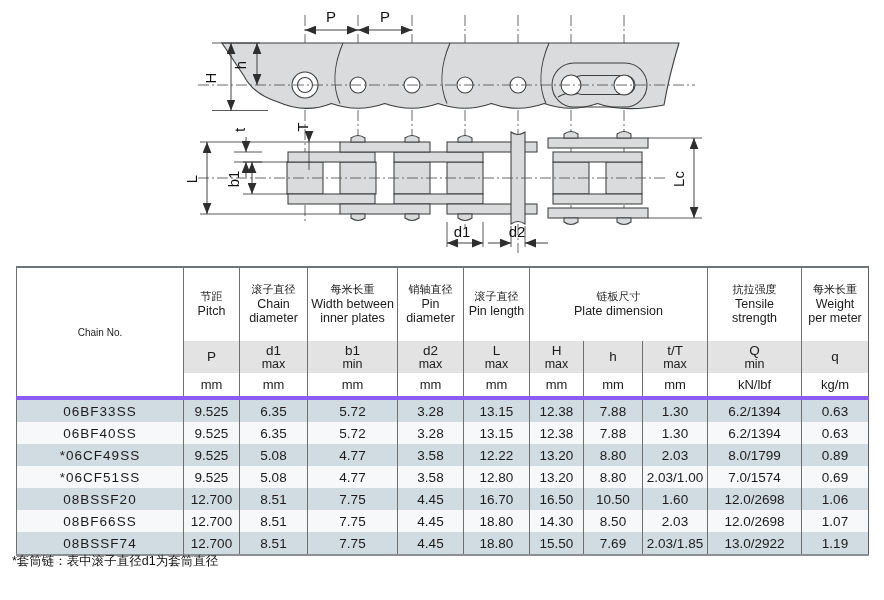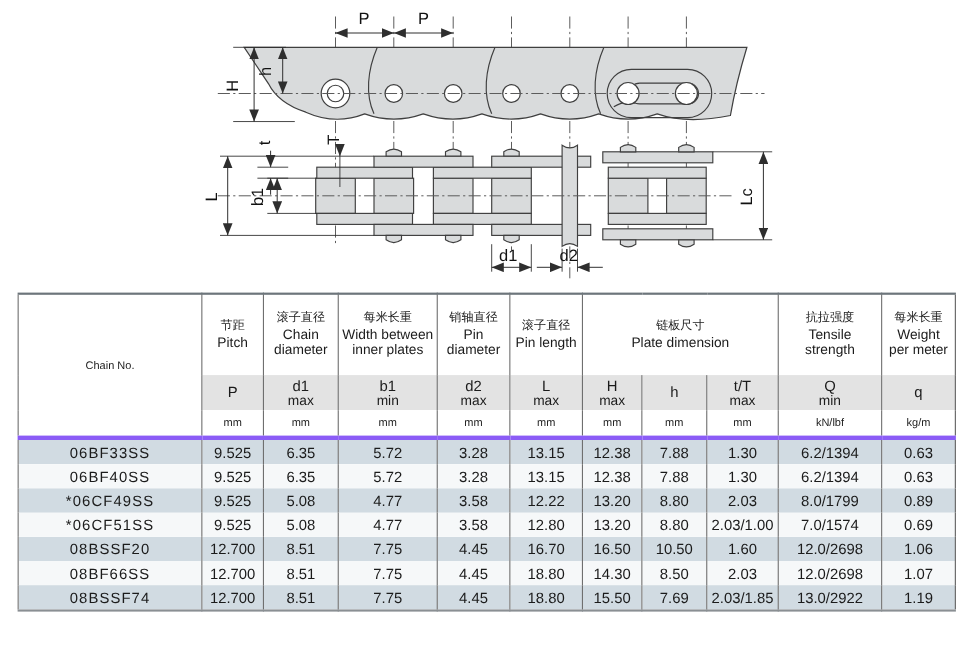--- a/index.html
+++ b/index.html
@@ -19,21 +19,21 @@
      border-left:1px solid #8a8f93;border-right:1px solid #5f5f5f;}
   .spec th,.spec td{border-left:1px solid #6f6f6f;padding:0 3px;text-align:center;
      vertical-align:middle;font-weight:400;overflow:hidden;}
   .spec tr.names{height:74px;}
   .spec .zh{display:block;font-size:11px;line-height:1.25;}
   .spec .en{display:block;font-size:12.5px;line-height:1.18;}
   .spec tr.syms th{height:32px;background:#e3e3e3;font-size:13.5px;}
   .spec tr.syms .sym{display:block;line-height:1.15;}
   .spec tr.syms .sub{display:block;font-size:12.5px;line-height:1.05;}
   .spec tr.syms .sub:empty{display:none;}
-  .spec tr.units th{height:23px;font-size:10px;}
+  .spec tr.units th{height:23px;font-size:13px;}
   .spec tbody td{height:22px;font-size:13.5px;}
   .spec tbody tr:nth-child(odd){background:#d1dbe2;}
   .spec tbody tr:nth-child(even){background:#f6f8f9;}
   .spec tbody tr:first-child td{border-top:4px solid #8b5cf6;}
   .spec tbody td:first-child{letter-spacing:1px;}
   .spec th.chainno{font-size:10px;}
   .footnotes{position:absolute;left:12px;top:552px;font-size:12.5px;line-height:1.5;color:#111;}
   .footnotes div{white-space:nowrap;}
 </style>
 </head>
@@ -366,15 +366,16 @@
           <td>15.50</td>
           <td>7.69</td>
           <td>2.03/1.85</td>
           <td>13.0/2922</td>
           <td>1.19</td>
         </tr>
       </tbody>
   </table>
 
   <div class="footnotes">
+    <div>*套筒链：表中滚子直径d1为套筒直径</div>
   </div>
 
 </div>
 
 </body></html>

